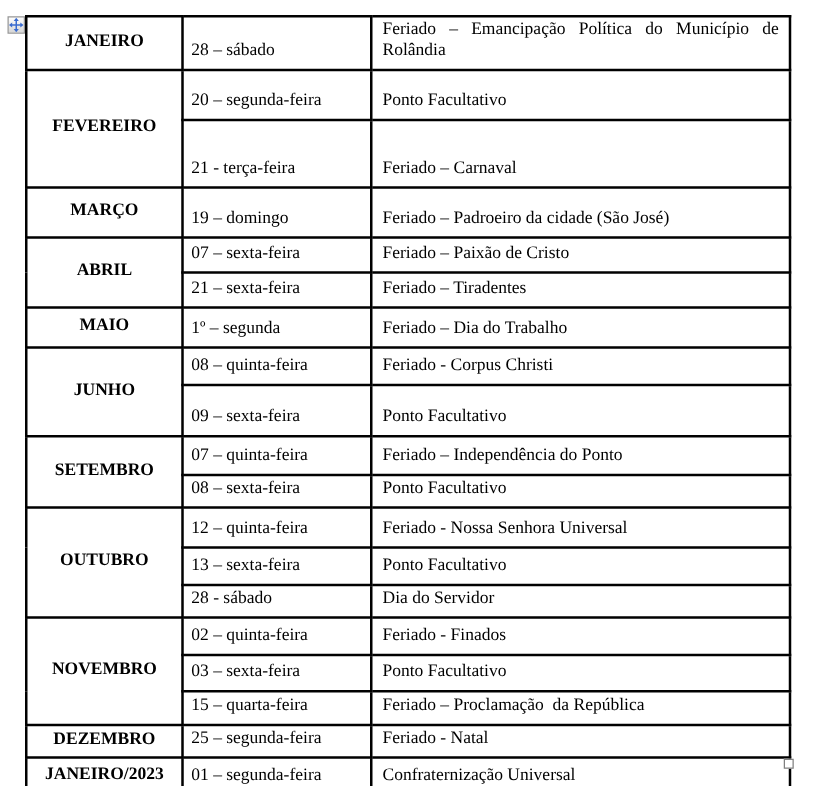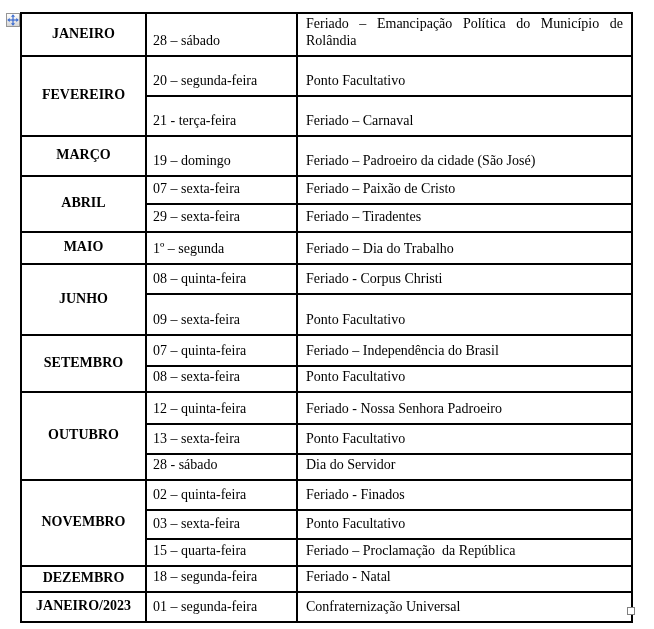--- a/index.html
+++ b/index.html
@@ -89,65 +89,65 @@
     <tr style="height:38px">
       <td class="month">JANEIRO</td>
       <td class="date">28 – sábado</td>
       <td class="desc justify">Feriado – Emancipação Política do Município de Rolândia</td>
     </tr>
     <tr style="height:40px">
       <td class="month" rowspan="2">FEVEREIRO</td>
       <td class="date">20 – segunda-feira</td>
       <td class="desc">Ponto Facultativo</td>
     </tr>
-    <tr style="height:40px">
+    <tr style="height:54px">
       <td class="date">21 - terça-feira</td>
       <td class="desc">Feriado – Carnaval</td>
     </tr>
     <tr style="height:40px">
       <td class="month">MARÇO</td>
       <td class="date">19 – domingo</td>
       <td class="desc">Feriado – Padroeiro da cidade (São José)</td>
     </tr>
     <tr style="height:28px">
       <td class="month" rowspan="2">ABRIL</td>
       <td class="date">07 – sexta-feira</td>
       <td class="desc">Feriado – Paixão de Cristo</td>
     </tr>
     <tr style="height:28px">
-      <td class="date">29 – sexta-feira</td>
+      <td class="date">21 – sexta-feira</td>
       <td class="desc">Feriado – Tiradentes</td>
     </tr>
     <tr style="height:32px">
       <td class="month">MAIO</td>
       <td class="date">1º – segunda</td>
       <td class="desc">Feriado – Dia do Trabalho</td>
     </tr>
     <tr style="height:30px">
       <td class="month" rowspan="2">JUNHO</td>
       <td class="date">08 – quinta-feira</td>
       <td class="desc">Feriado - Corpus Christi</td>
     </tr>
     <tr style="height:41px">
       <td class="date">09 – sexta-feira</td>
       <td class="desc">Ponto Facultativo</td>
     </tr>
     <tr style="height:31px">
       <td class="month" rowspan="2">SETEMBRO</td>
       <td class="date">07 – quinta-feira</td>
-      <td class="desc">Feriado – Independência do Brasil</td>
+      <td class="desc">Feriado – Independência do Ponto</td>
     </tr>
     <tr style="height:18px">
       <td class="date">08 – sexta-feira</td>
       <td class="desc">Ponto Facultativo</td>
     </tr>
     <tr style="height:32px">
       <td class="month" rowspan="3">OUTUBRO</td>
       <td class="date">12 – quinta-feira</td>
-      <td class="desc">Feriado - Nossa Senhora Padroeiro</td>
+      <td class="desc">Feriado - Nossa Senhora Universal</td>
     </tr>
     <tr style="height:30px">
       <td class="date">13 – sexta-feira</td>
       <td class="desc">Ponto Facultativo</td>
     </tr>
     <tr style="height:25px">
       <td class="date">28 - sábado</td>
       <td class="desc">Dia do Servidor</td>
     </tr>
     <tr style="height:30px">
@@ -158,21 +158,21 @@
     <tr style="height:29px">
       <td class="date">03 – sexta-feira</td>
       <td class="desc">Ponto Facultativo</td>
     </tr>
     <tr style="height:27px">
       <td class="date">15 – quarta-feira</td>
       <td class="desc">Feriado – Proclamação  da República</td>
     </tr>
     <tr style="height:15px">
       <td class="month">DEZEMBRO</td>
-      <td class="date">18 – segunda-feira</td>
+      <td class="date">25 – segunda-feira</td>
       <td class="desc">Feriado - Natal</td>
     </tr>
     <tr style="height:30px">
       <td class="month">JANEIRO/2023</td>
       <td class="date">01 – segunda-feira</td>
       <td class="desc">Confraternização Universal</td>
     </tr>
   </tbody>
 </table>
 

